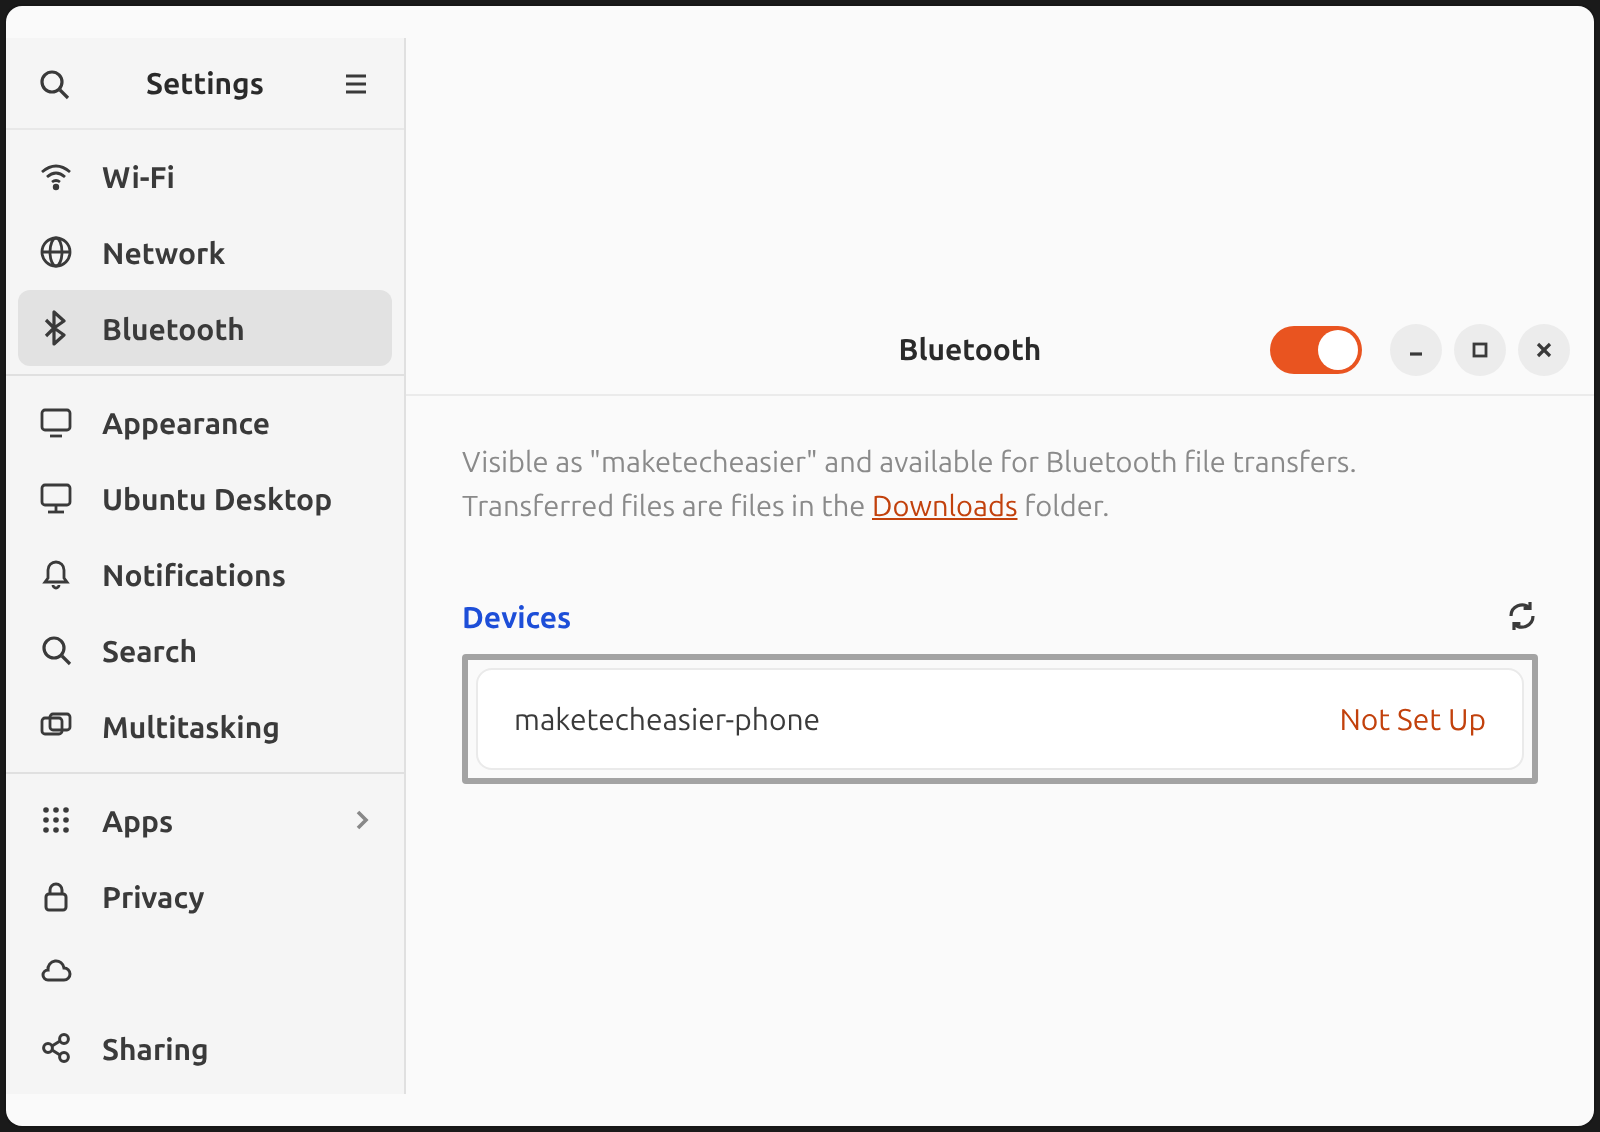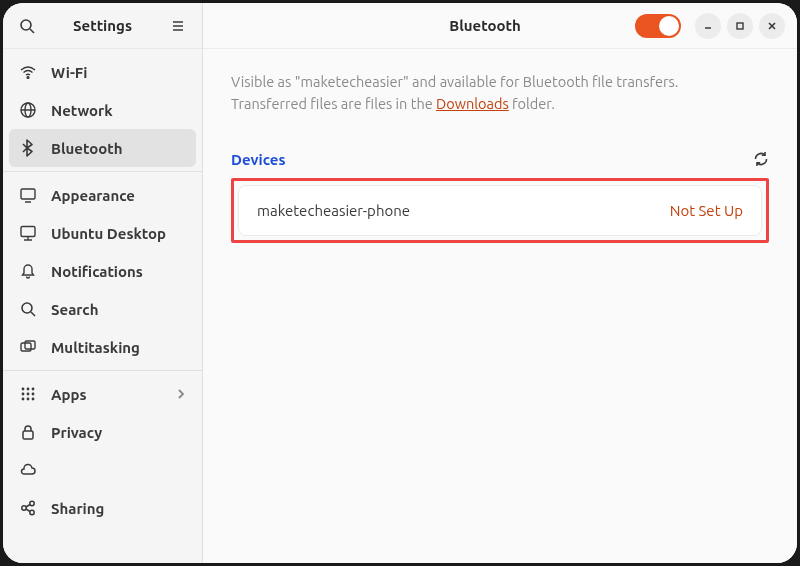--- a/index.html
+++ b/index.html
@@ -8,24 +8,25 @@
       background: #1a1a1a;
       width: 800px;
       height: 566px;
       overflow: hidden;
     }
     .window {
       width: 794px;
       height: 560px;
       margin: 3px;
       background: #fafafa;
-      border-radius: 20px;
+      border-radius: 8px;
       display: flex;
       overflow: hidden;
       box-shadow: 0 0 0 1px rgba(0,0,0,0.1);
+      align-items: center;
     }
     .sidebar {
       width: 200px;
       background: #f5f5f5;
       border-right: 1px solid #e0e0e0;
       display: flex;
       flex-direction: column;
     }
     .sidebar-header {
       height: 46px;
@@ -156,21 +157,21 @@
     .devices-title {
       font-weight: 700;
       font-size: 15px;
       color: #1d4ed8;
     }
     .devices-refresh {
       margin-left: auto;
       color: #3a3a3a;
     }
     .device-row-wrap {
-      border: 3px solid #ef4444;
+      border: 3px solid #a3a3a3;
       padding: 4px;
       border-radius: 2px;
     }
     .device-row {
       background: #fff;
       border: 1px solid #eaeaea;
       border-radius: 8px;
       padding: 16px 18px;
       display: flex;
       align-items: center;

